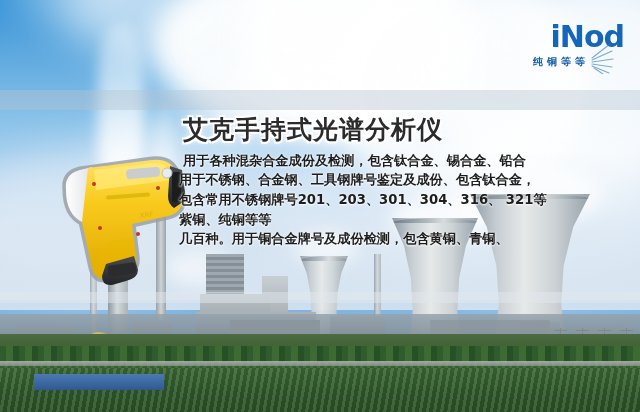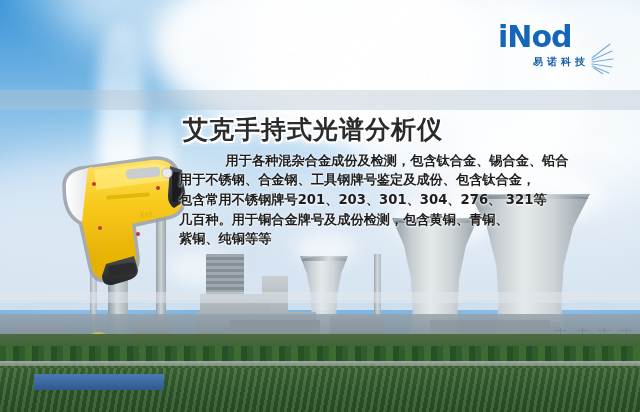--- a/index.html
+++ b/index.html
@@ -168,21 +168,21 @@
 
   
   .device{position:absolute;left:48px;top:152px;width:150px;height:160px;}
   .device svg{display:block;}
 
   
   .logo{position:absolute;right:16px;top:22px;width:126px;height:54px;}
   .logo-word{
     font-family:"DejaVu Sans","Liberation Sans",sans-serif;
     font-size:30px;font-weight:bold;color:#1565b8;letter-spacing:-1px;
-    line-height:1;text-align:left;
+    line-height:1;text-align:right;
   }
   .logo-sub{
     margin-top:3px;text-align:center;font-size:10px;color:#1b5fa8;
     letter-spacing:4px;font-weight:bold;
     font-family:"DejaVu Sans","Liberation Sans",sans-serif;
   }
   .logo-rays{position:absolute;right:-4px;top:16px;width:40px;height:36px;opacity:.85;}
 
   
   .copy{position:absolute;left:179px;top:116px;width:432px;}
@@ -195,21 +195,21 @@
       -1.6px  1.6px 0 #fff, 1.6px  1.6px 0 #fff,
        0 0 6px #fff, 0 0 10px rgba(255,255,255,.85);
     margin:0 0 8px 4px;
   }
   .para{
     font-size:13.2px;font-weight:bold;color:#1e1e1e;line-height:1.42;
     font-family:"DejaVu Sans","Liberation Sans",sans-serif;
     margin:0 0 1px 0;
     text-shadow:0 0 3px rgba(255,255,255,.9),0 1px 2px rgba(255,255,255,.8);
   }
-  .para.indent{margin-left:4px;text-align:center;}
+  .para.indent{margin-left:4px;}
 </style>
 </head>
 <body>
 
 <div class="banner">
 
   <div class="sky">
     <div class="cloud vsoft c6"></div>
     <div class="cloud vsoft c5"></div>
     <div class="cloud soft c1"></div>
@@ -333,35 +333,35 @@
 
       <path d="M58 112 L86 104 L90 118 Q90 126 78 129 L64 133 Q54 134 54 124 Z" fill="url(#dgrey)"></path>
       <rect x="60" y="112" width="28" height="11" rx="3" fill="#2a2c2e" transform="rotate(-8 74 117)"></rect>
 
       <text x="92" y="66" font-family="DejaVu Sans, sans-serif" font-size="7" fill="#d8ae05" opacity=".8" transform="rotate(-6 92 66)">XRF</text>
     </svg>
   </div>
 
   <div class="logo">
     <div class="logo-word">iNod</div>
-    <div class="logo-sub">易诺科技</div>
+    <div class="logo-sub">纯铜等等</div>
     <svg class="logo-rays" viewBox="0 0 40 36">
       <g stroke="#2f7fc4" stroke-width="1.1" stroke-linecap="round" opacity=".75">
         <line x1="4" y1="20" x2="22" y2="6"></line>
         <line x1="4" y1="22" x2="24" y2="13"></line>
         <line x1="4" y1="24" x2="25" y2="21"></line>
         <line x1="4" y1="26" x2="24" y2="29"></line>
         <line x1="4" y1="28" x2="21" y2="35"></line>
         <line x1="6" y1="30" x2="15" y2="36"></line>
       </g>
     </svg>
   </div>
 
   <div class="copy">
     <h1 class="headline">艾克手持式光谱分析仪</h1>
     <p class="para indent">用于各种混杂合金成份及检测，包含钛合金、锡合金、铅合</p>
     <p class="para">用于不锈钢、合金钢、工具钢牌号鉴定及成份、包含钛合金，</p>
-    <p class="para">包含常用不锈钢牌号201、203、301、304、276、 321等</p>
+    <p class="para">包含常用不锈钢牌号201、203、301、304、316、 321等</p>
+    <p class="para">紫铜、纯铜等等</p>
     <p class="para">几百种。用于铜合金牌号及成份检测，包含黄铜、青铜、</p>
-    <p class="para">紫铜、纯铜等等</p>
   </div>
 
 </div>
 
 </body></html>

